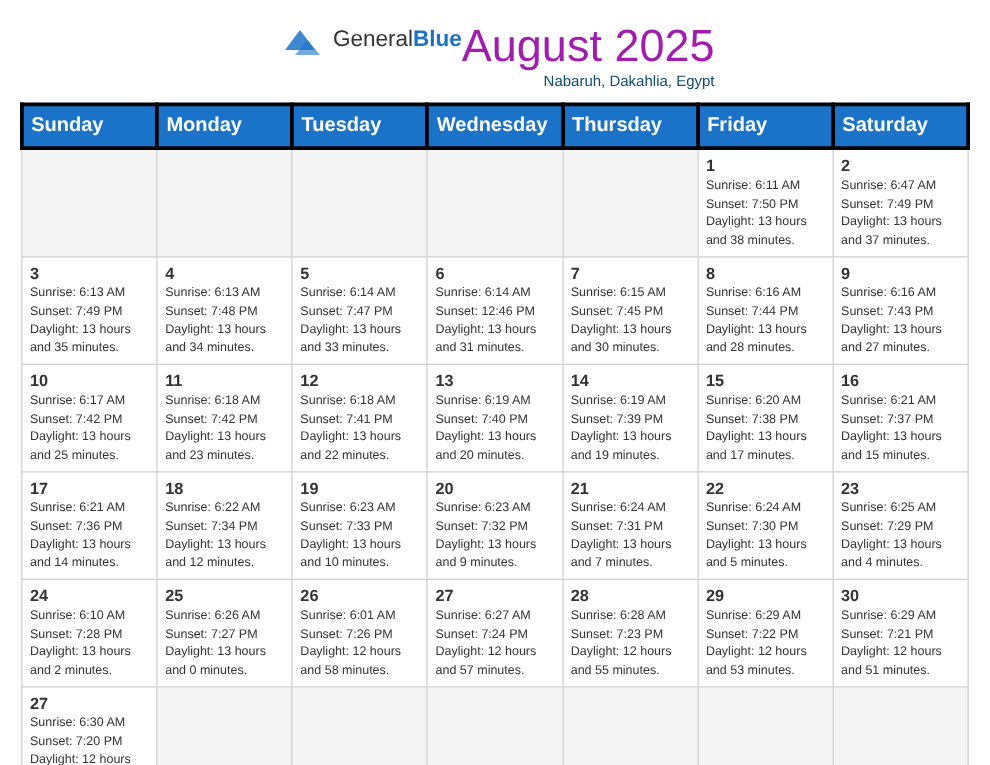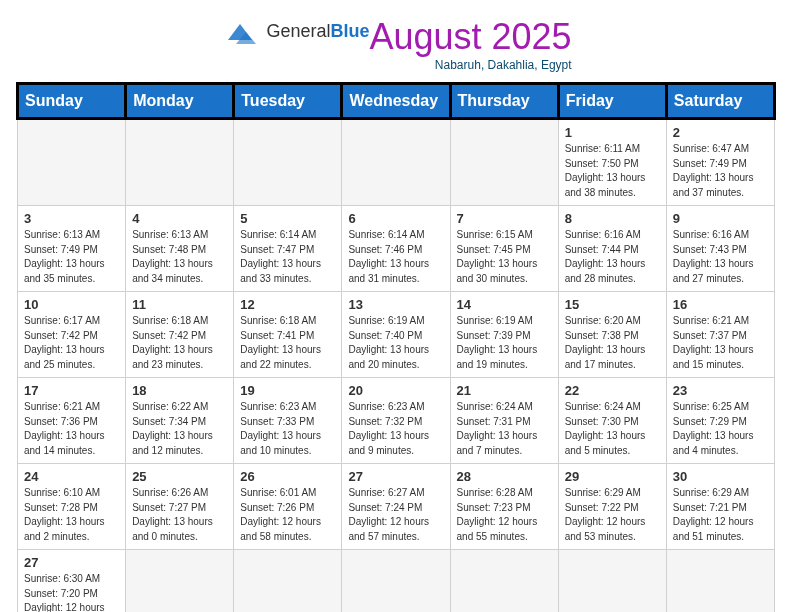--- a/index.html
+++ b/index.html
@@ -144,21 +144,21 @@
         </td>
         <td>
           <span class="day-num">5</span>
           <div class="day-info">Sunrise: 6:14 AM
 Sunset: 7:47 PM
 Daylight: 13 hours and 33 minutes.</div>
         </td>
         <td>
           <span class="day-num">6</span>
           <div class="day-info">Sunrise: 6:14 AM
-Sunset: 7:46 PM
+Sunset: 12:46 PM
 Daylight: 13 hours and 31 minutes.</div>
         </td>
         <td>
           <span class="day-num">7</span>
           <div class="day-info">Sunrise: 6:15 AM
 Sunset: 7:45 PM
 Daylight: 13 hours and 30 minutes.</div>
         </td>
         <td>
           <span class="day-num">8</span>

